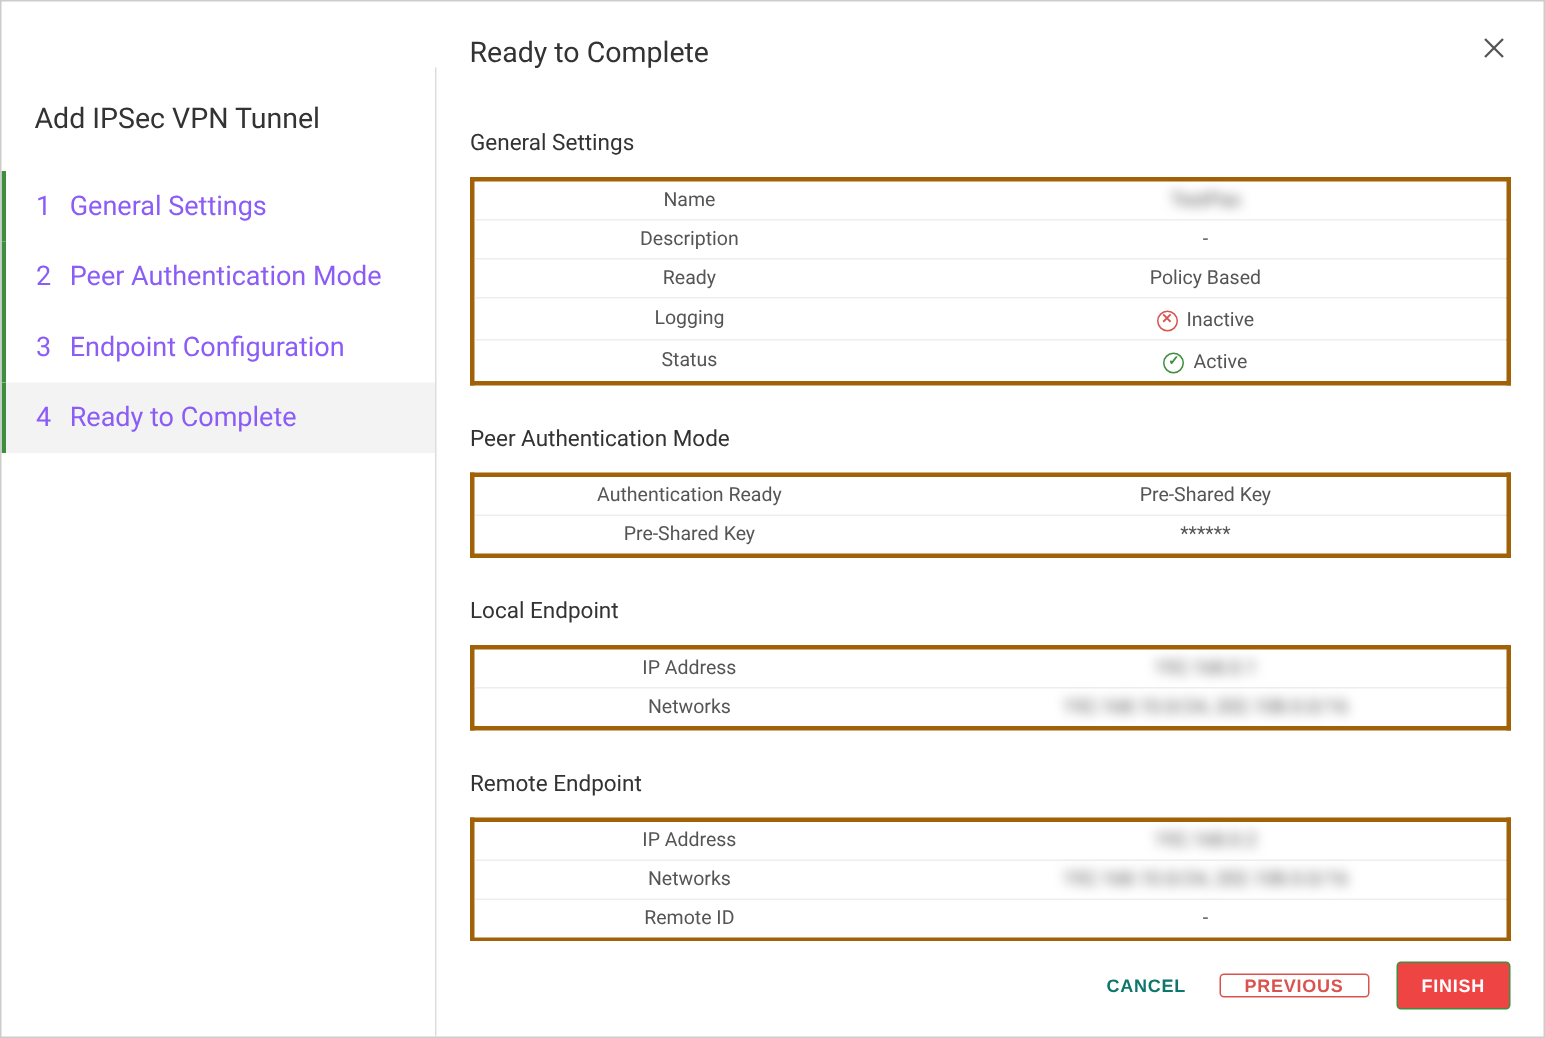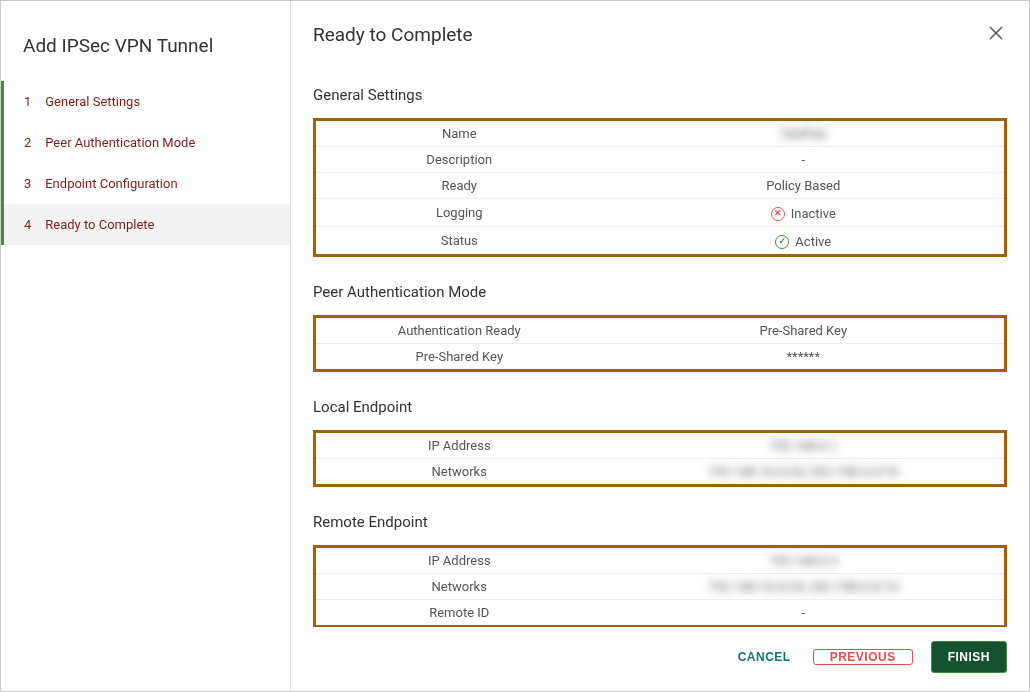--- a/index.html
+++ b/index.html
@@ -13,37 +13,38 @@
       color: #333;
       background: #fff;
       width: 1030px;
       height: 692px;
       border: 1px solid #ccc;
       display: flex;
     }
     .sidebar {
       width: 290px;
       border-right: 1px solid #ddd;
-      padding: 33px 0 0 0;
+      padding: 22px 0 0 0;
+      margin-top: 44px;
     }
     .sidebar-title {
       font-size: 19px;
       font-weight: 400;
       color: #333;
       padding: 0 0 24px 22px;
     }
     .wizard-steps {
       list-style: none;
     }
     .wizard-step {
       padding: 13px 20px 13px 20px;
       border-left: 3px solid transparent;
       cursor: pointer;
-      color: #7f1d1d;
-      font-size: 13px;
+      color: #8b5cf6;
+      font-size: 18px;
     }
     .wizard-step.completed {
       border-left-color: #3f8e3f;
     }
     .wizard-step.active {
       background: #f3f3f3;
       border-left-color: #3f8e3f;
     }
     .wizard-step .step-num {
       display: inline-block;
@@ -162,21 +163,21 @@
       border: 1px solid #d9534f;
       color: #d9534f;
       font-size: 12px;
       font-weight: 600;
       letter-spacing: 0.5px;
       cursor: pointer;
       padding: 0 16px;
       border-radius: 3px;
     }
     .btn-primary {
-      background: #14532d;
+      background: #ef4444;
       border: 1px solid #3f8e3f;
       color: #fff;
       font-size: 12px;
       font-weight: 600;
       letter-spacing: 0.5px;
       cursor: pointer;
       padding: 8px 16px;
       border-radius: 3px;
     }
   </style>

